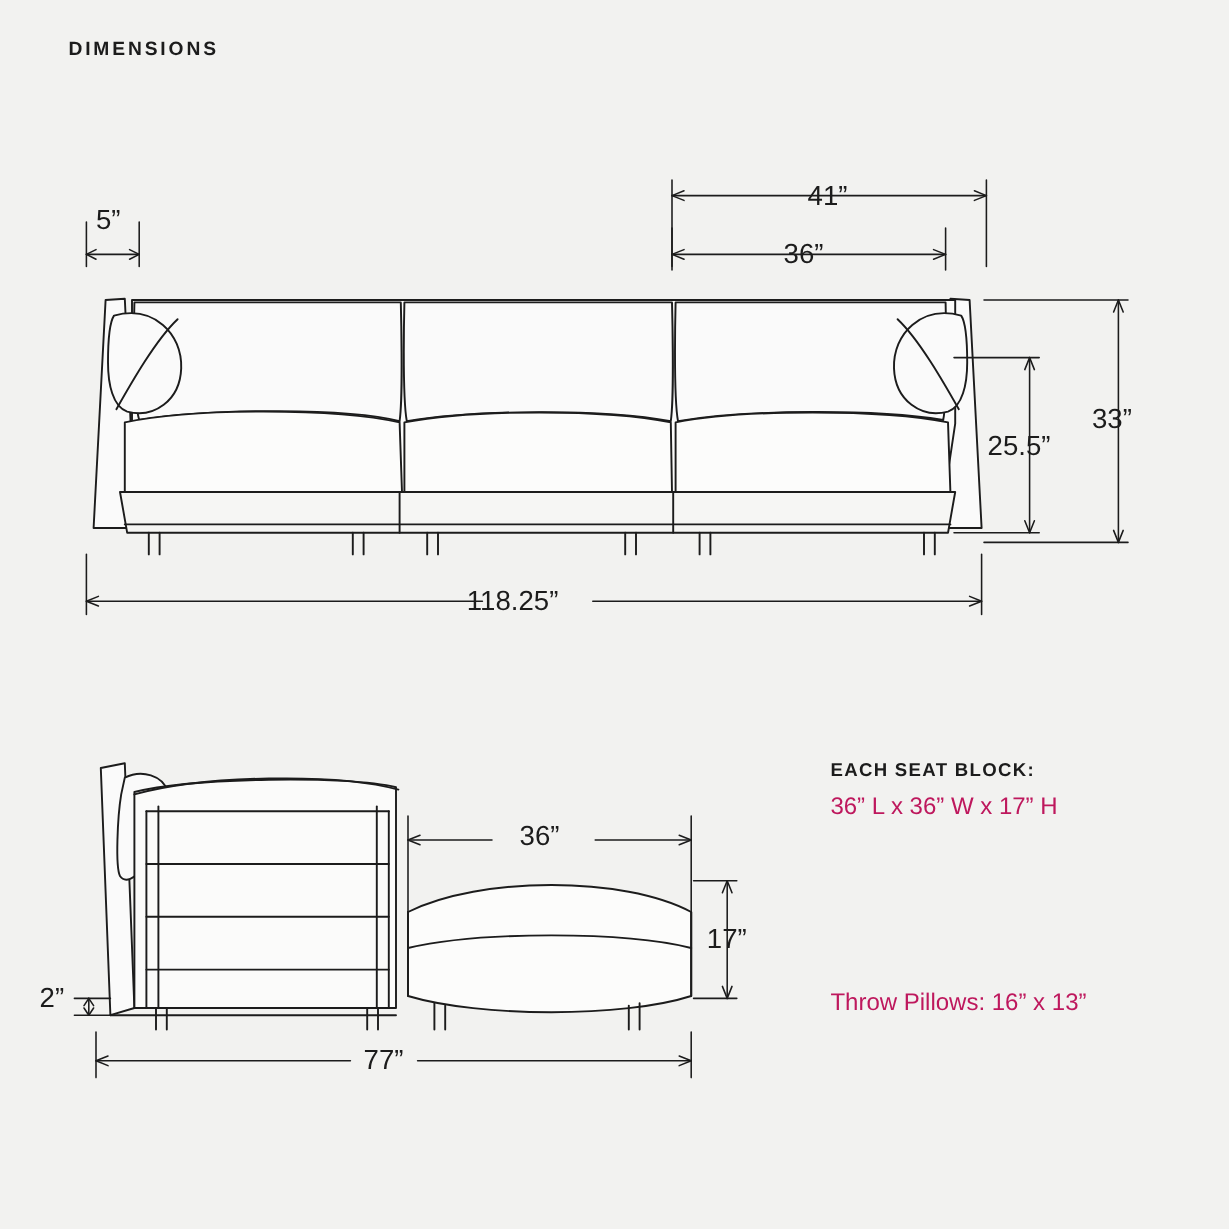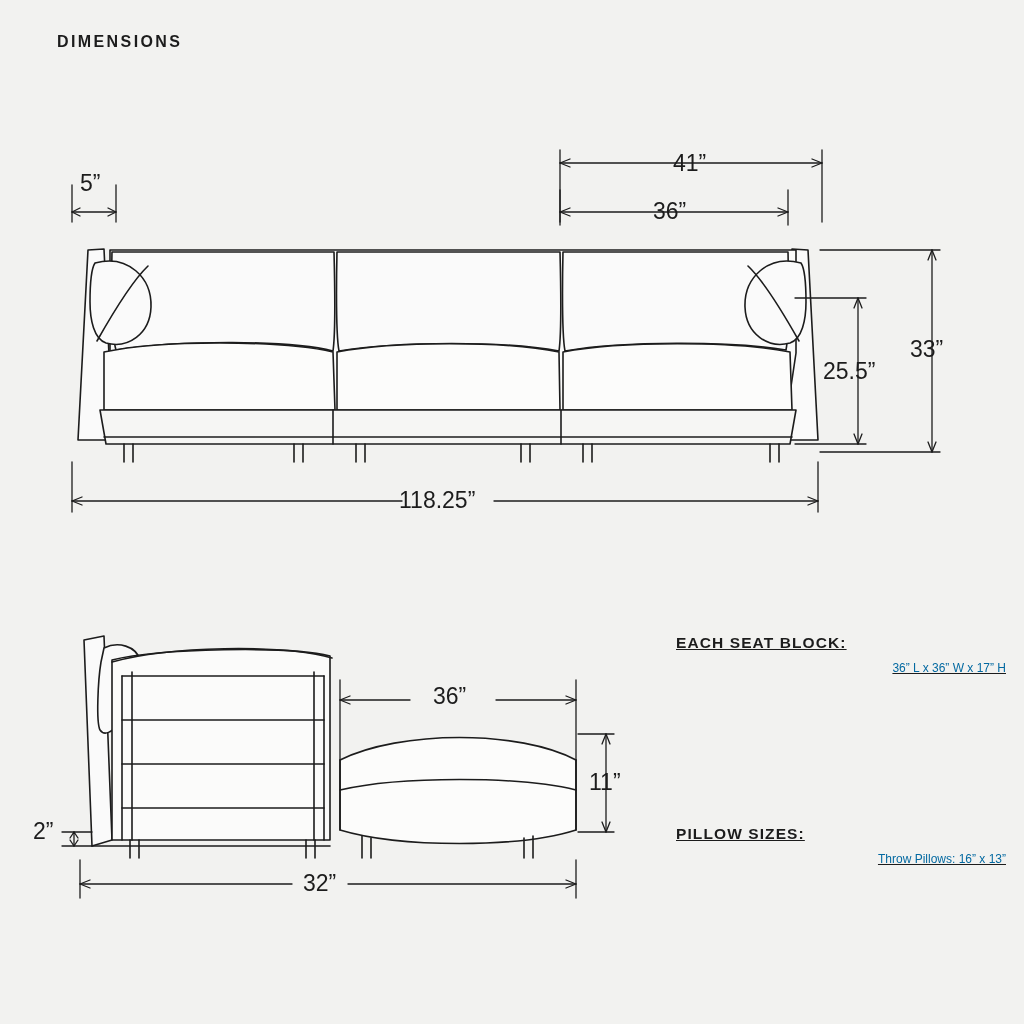--- a/index.html
+++ b/index.html
@@ -43,35 +43,34 @@
   
   .dim {
     position: absolute;
     font-size: 23px;
     color: #1c1c1c;
     white-space: nowrap;
     font-family: "Liberation Sans", sans-serif;
   }
 
   
-  .spec-block { position: absolute; left: 676px; width: 330px; text-decoration: underline; }
+  .spec-block { position: absolute; left: 692px; width: 330px; }
   .spec-head {
     font-size: 15.5px;
     font-weight: bold;
     letter-spacing: 1.1px;
     color: #1c1c1c;
     margin: 0 0 9px 0;
     white-space: nowrap;
   }
   .spec-line {
-    font-size: 12px;
-    color: #0369a1;
+    font-size: 20px;
+    color: #be185d;
     margin: 0 0 11px 0;
     white-space: nowrap;
-    text-align: right;
   }
 </style>
 </head>
 <body>
 
 <div class="page">
 
   <div id="page-title">DIMENSIONS</div>
 
   <svg class="layer" viewBox="0 0 1024 1024">
@@ -218,31 +217,30 @@
       </g>
 
     </g>
   </svg>
 
   <div class="dim" style="left:80px; top:170px;">5”</div>
   <div class="dim" style="left:673px; top:150px;">41”</div>
   <div class="dim" style="left:653px; top:198px;">36”</div>
   <div class="dim" style="left:823px; top:358px;">25.5”</div>
   <div class="dim" style="left:910px; top:336px;">33”</div>
-  <div class="dim" style="left:399px; top:487px;">118.25”</div>
+  <div class="dim" style="left:389px; top:487px;">118.25”</div>
 
   <div class="dim" style="left:433px; top:683px;">36”</div>
-  <div class="dim" style="left:589px; top:769px;">11”</div>
+  <div class="dim" style="left:589px; top:769px;">17”</div>
   <div class="dim" style="left:33px; top:818px;">2”</div>
-  <div class="dim" style="left:303px; top:870px;">32”</div>
+  <div class="dim" style="left:303px; top:870px;">77”</div>
 
   <div class="spec-block" style="top:634px;">
     <p class="spec-head">EACH SEAT BLOCK:</p>
     <p class="spec-line">36” L x 36” W x 17” H</p>
   </div>
 
 
   <div class="spec-block" style="top:825px;">
-    <p class="spec-head">PILLOW SIZES:</p>
     <p class="spec-line">Throw Pillows: 16” x 13”</p>
   </div>
 
 </div>
 
 </body></html>

